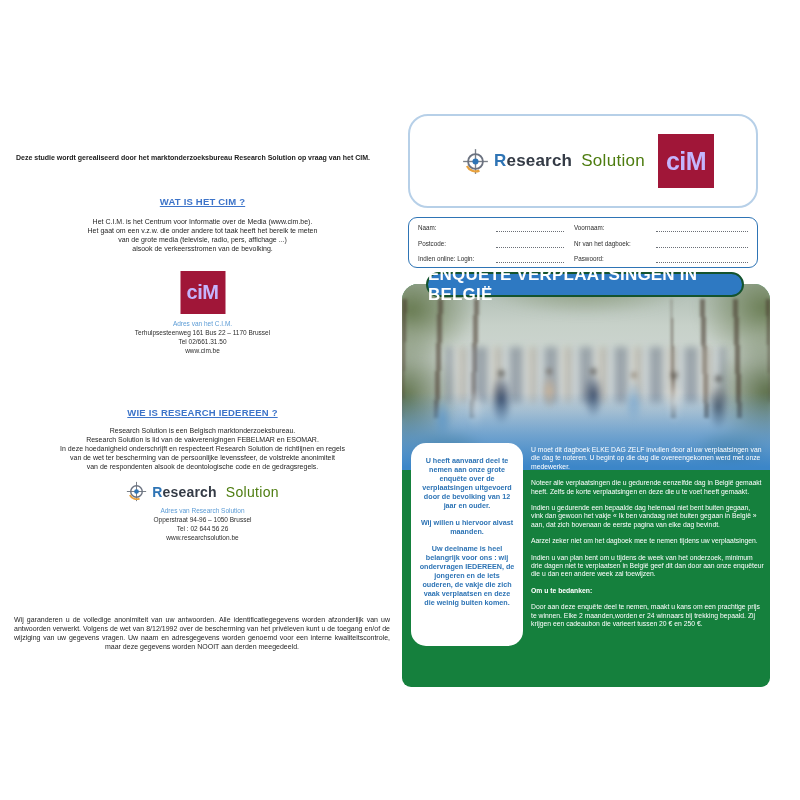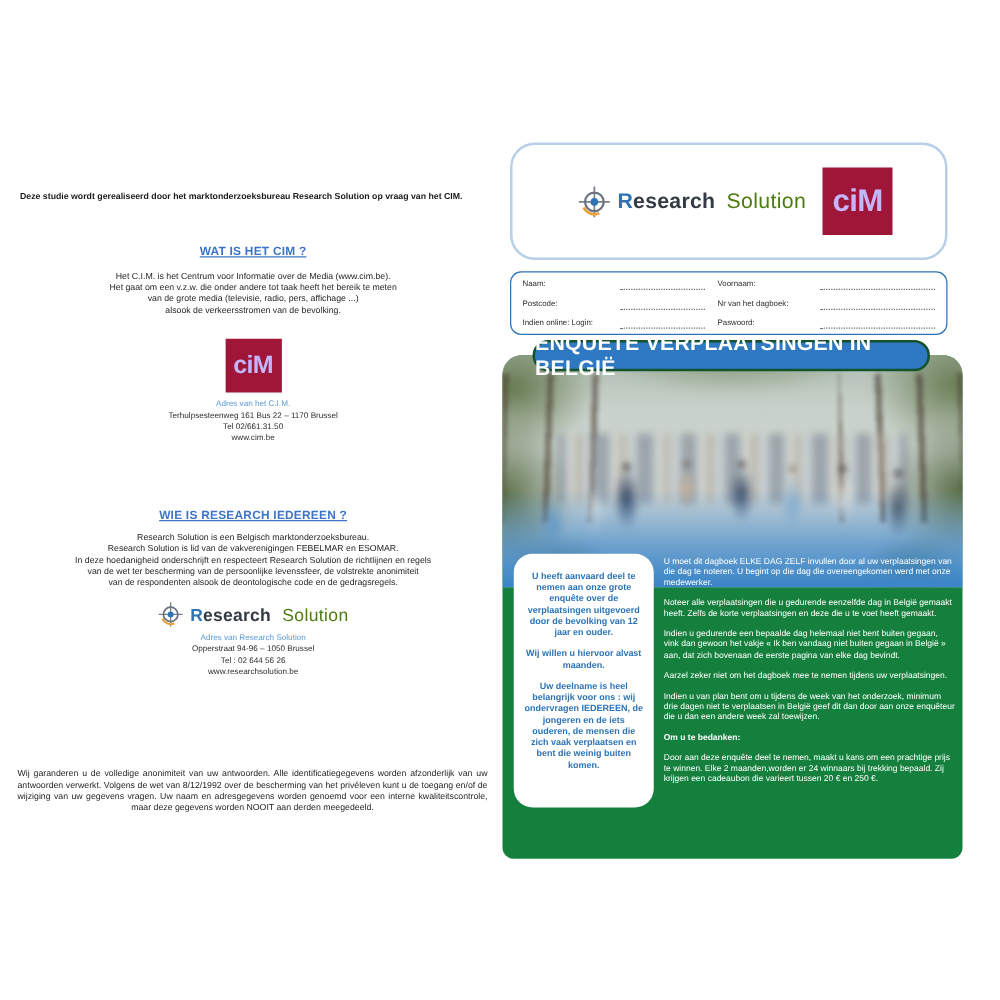--- a/index.html
+++ b/index.html
@@ -216,21 +216,21 @@
         <div class="ps-trunks-l"></div>
         <div class="ps-trunks-r"></div>
         <div class="ps-crowdband"></div>
         <div class="ps-crowd"></div>
         <div class="ps-fade"></div>
       </div>
 
       <div class="white-box">
         <p>U heeft aanvaard deel te nemen aan onze grote enquête over de verplaatsingen uitgevoerd door de bevolking van 12 jaar en ouder.</p>
         <p class="wb-thanks">Wij willen u hiervoor alvast maanden.</p>
-        <p><span>Uw deelname is heel belangrijk voor ons : wij ondervragen </span><span class="wb-strong">IEDEREEN</span><span>, de jongeren en de iets ouderen, de mensen die zich vaak verplaatsen en bent die weinig buiten komen.</span></p>
+        <p><span>Uw deelname is heel belangrijk voor ons : wij ondervragen </span><span class="wb-strong">IEDEREEN</span><span>, de jongeren en de iets ouderen, de vakje die zich vaak verplaatsen en deze die weinig buiten komen.</span></p>
       </div>
 
       <div class="blue-text">
         <p>U moet dit dagboek ELKE DAG ZELF invullen door al uw verplaatsingen van die dag te noteren. U begint op die dag die overeengekomen werd met onze medewerker.</p>
         <p>Noteer alle verplaatsingen die u gedurende eenzelfde dag in België gemaakt heeft. Zelfs de korte verplaatsingen en deze die u te voet heeft gemaakt.</p>
         <p>Indien u gedurende een bepaalde dag helemaal niet bent buiten gegaan, vink dan gewoon het vakje « Ik ben vandaag niet buiten gegaan in België » aan, dat zich bovenaan de eerste pagina van elke dag bevindt.</p>
         <p>Aarzel zeker niet om het dagboek mee te nemen tijdens uw verplaatsingen.</p>
         <p>Indien u van plan bent om u tijdens de week van het onderzoek, minimum drie dagen niet te verplaatsen in België geef dit dan door aan onze enquêteur die u dan een andere week zal toewijzen.</p>
         <p class="bt-label">Om u te bedanken:</p>
         <p>Door aan deze enquête deel te nemen, maakt u kans om een prachtige prijs te winnen. Elke 2 maanden,worden er 24 winnaars bij trekking bepaald. Zij krijgen een cadeaubon die varieert tussen 20 € en 250 €.</p>

